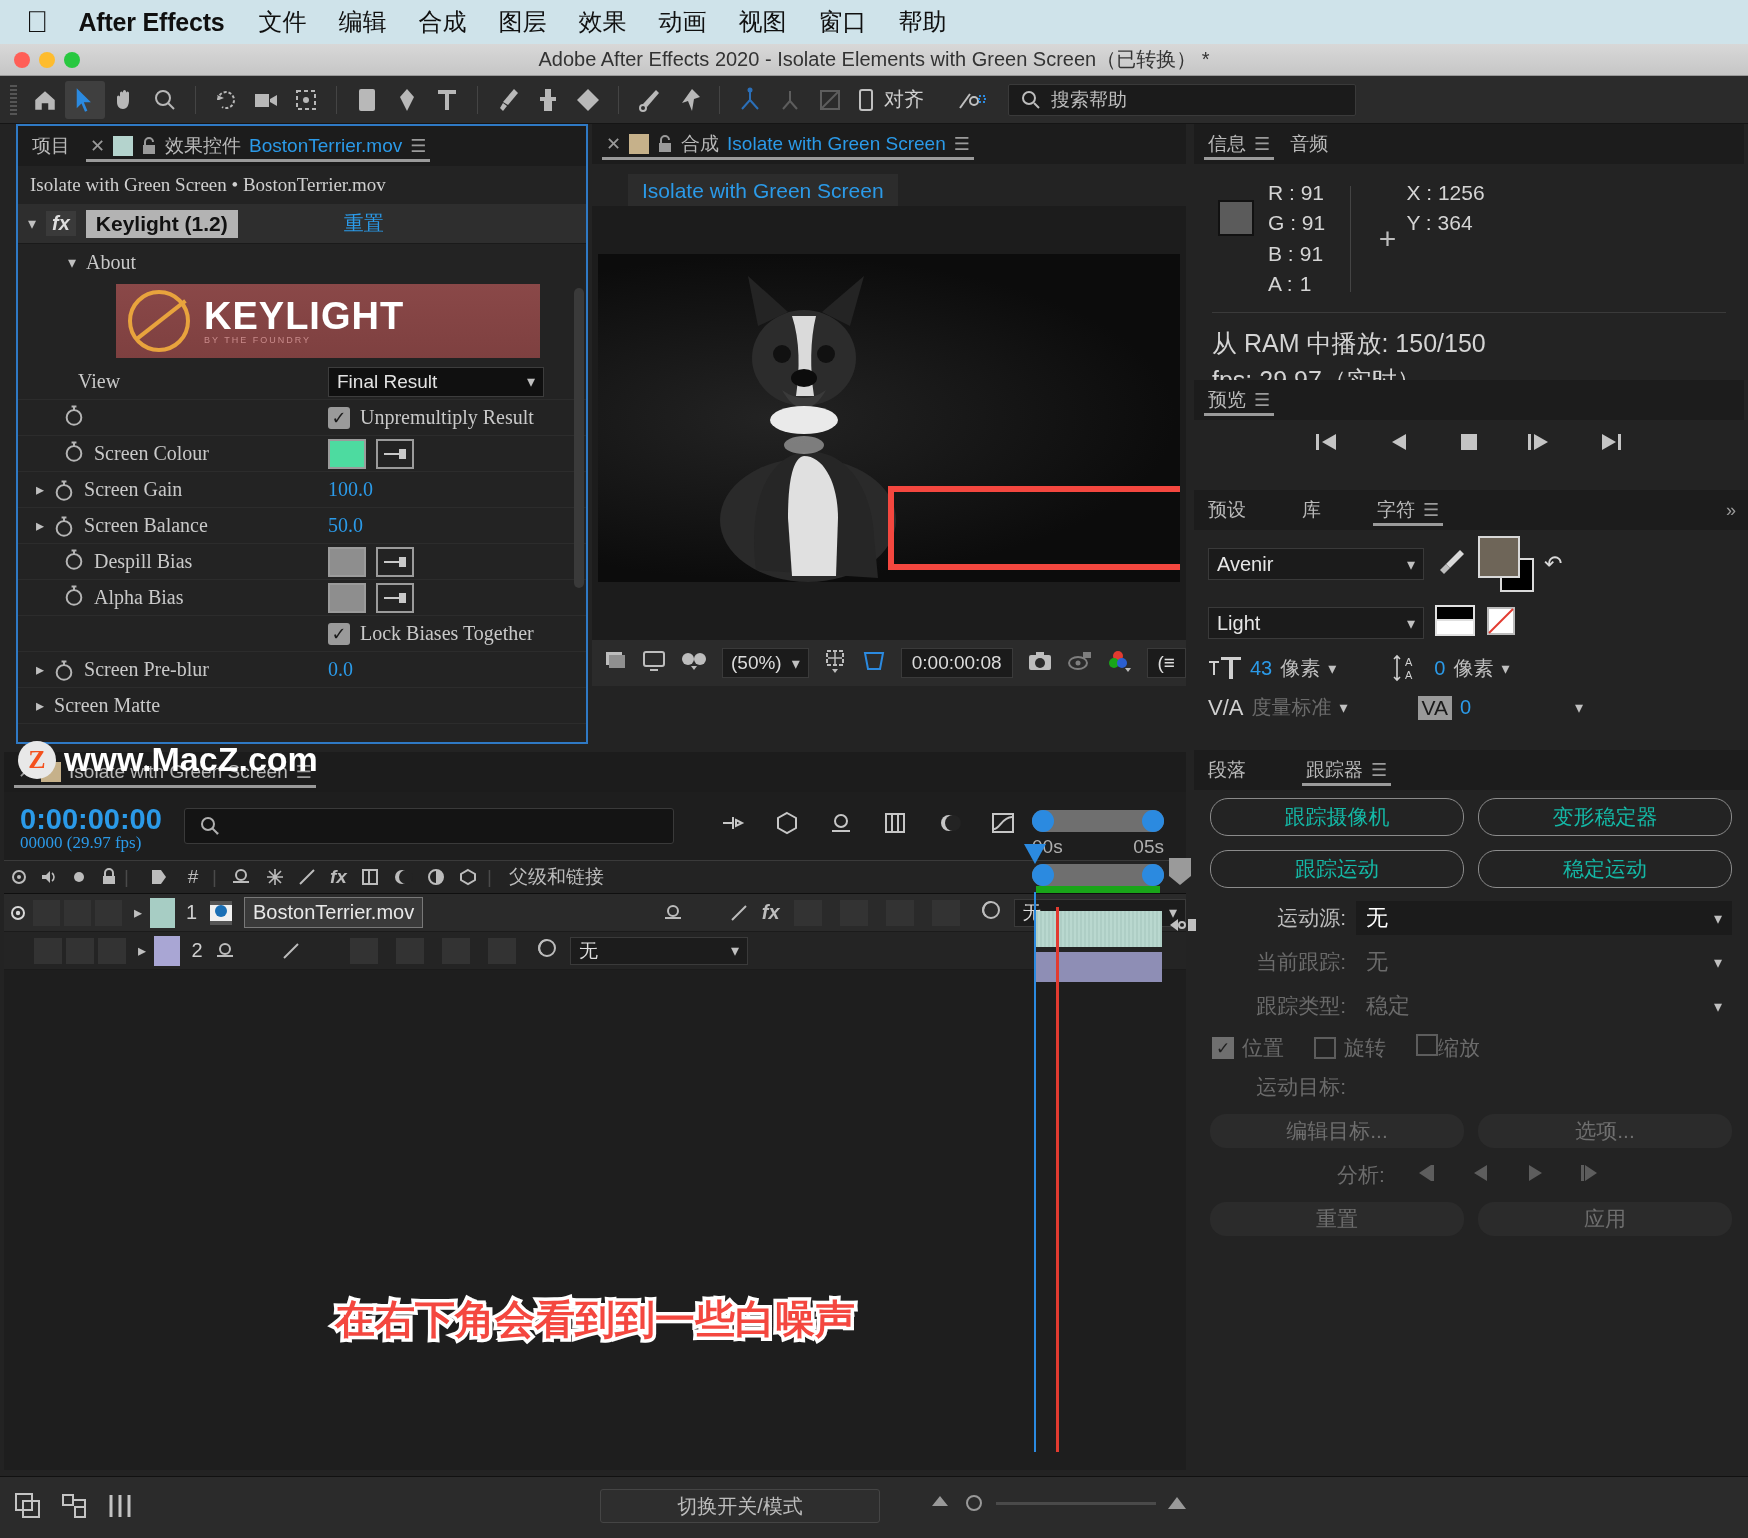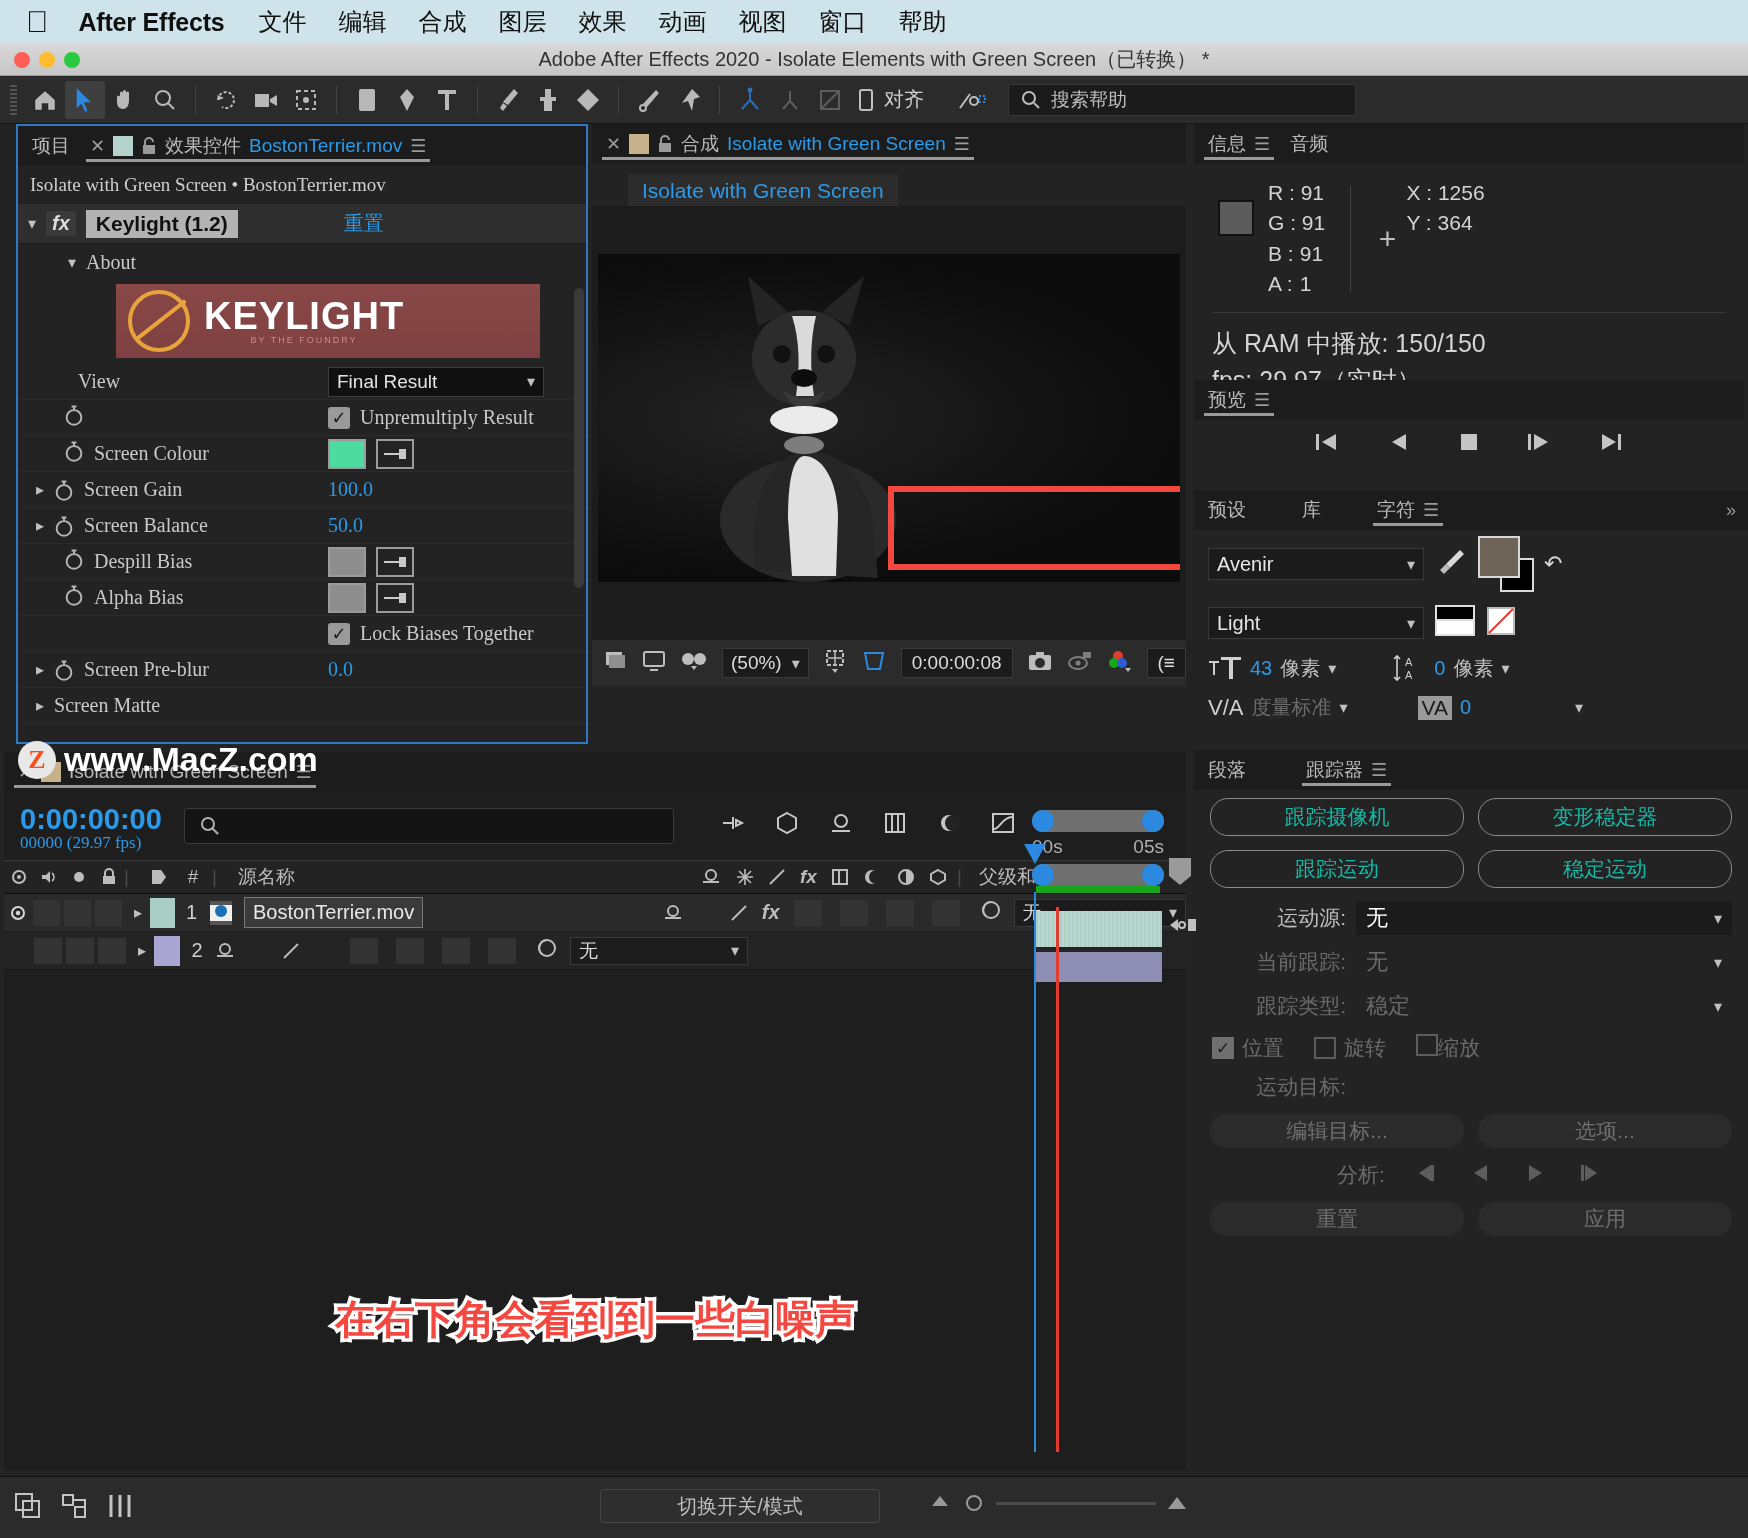--- a/index.html
+++ b/index.html
@@ -80,21 +80,21 @@
   .fxicon { background:#3a3a3a; color:#ddd; font-style: italic; font-weight:bold; font-size: 20px; padding: 1px 6px;}
   .reset { color:#2b9ae8; font-size: 20px; margin-left: 96px; }
   .chev { font-size: 16px; color:#c0c0c0; display:inline-block; }
   .about { padding-left: 50px; font-size: 20px; color:#c9c9c9; height: 36px; display:flex; align-items:center; gap:10px;
            font-family:"Liberation Serif", serif;}
   .keylogo { margin: 4px 0 6px 98px; width: 424px; height: 74px;
              background: linear-gradient(#8a4848,#7e4040); display:flex; align-items:center; gap: 14px; }
   .kl-mark { width: 62px; height: 62px; margin-left: 12px; border: 4px solid #e8a33d; border-radius: 50%; position: relative; }
   .kl-mark::before { content:''; position:absolute; left: -2px; top: 24px; width: 62px; height: 4px; background:#e8a33d; transform: rotate(-38deg); }
   .kl-text { color: #fff; font-size: 38px; font-weight: bold; letter-spacing: 1px; line-height: 1; font-family:"Liberation Sans",sans-serif;}
-  .kl-sub { color: #c88a8a; font-size: 9px; letter-spacing: 2px; text-align: center; }
+  .kl-sub { color: #c88a8a; font-size: 9px; letter-spacing: 2px; }
   .ec-val { font-size: 20px; color:#2b9ae8; }
   .selectbox { width: 216px; height: 30px; background: #101010; border: 1px solid #3d3d3d;
                display:flex; align-items:center; justify-content: space-between; padding: 0 8px;
                color:#e3e3e3; font-size: 19px; font-family:"Liberation Sans",sans-serif;}
   .cbox { width: 22px; height: 22px; background: #9a9a9a; color:#1a1a1a; font-size: 18px;
           display:flex; align-items:center; justify-content:center; border-radius:3px; }
   .colorchip { width: 38px; height: 30px; border: 2px solid #9b9b9b; }
   .eyed { width: 38px; height: 30px; border: 2px solid #9b9b9b; display:flex; align-items:center; justify-content:center; }
   .stopwatch { width: 20px; height: 22px; }
   .ec-scroll { position:absolute; right:2px; top: 84px; width: 10px; height: 300px; background:#3a3a3a; border-radius:5px;}
@@ -939,21 +939,20 @@
           </svg>
         </span>
       <span style="width:20px;color:#4a4a4a">|</span>
       <span class="eye-cell">
           <svg width="18" height="18" viewBox="0 0 18 18">
             <path d="M2 2h9l5 7-5 7H2z" fill="#bcbcbc"></path>
           </svg>
         </span>
       <span style="width:38px;text-align:center">#</span>
       <span style="width:18px;color:#4a4a4a">|</span>
-      <span style="width:470px;padding-left:8px">源名称</span>
       <span style="display:flex;gap:14px;align-items:center">
         <svg width="22" height="18" viewBox="0 0 22 18">
             <circle cx="11" cy="7" r="5" fill="none" stroke="#bcbcbc" stroke-width="2"></circle>
             <path d="M3 14h16" stroke="#bcbcbc" stroke-width="2"></path>
           </svg>
         <svg width="18" height="18" viewBox="0 0 18 18">
             <path d="M9 1v16M1 9h16M3 3l12 12M15 3L3 15" stroke="#bcbcbc" stroke-width="1.6"></path>
           </svg>
         <svg width="18" height="18" viewBox="0 0 18 18">
             <path d="M2 16L16 2" stroke="#bcbcbc" stroke-width="2"></path>

